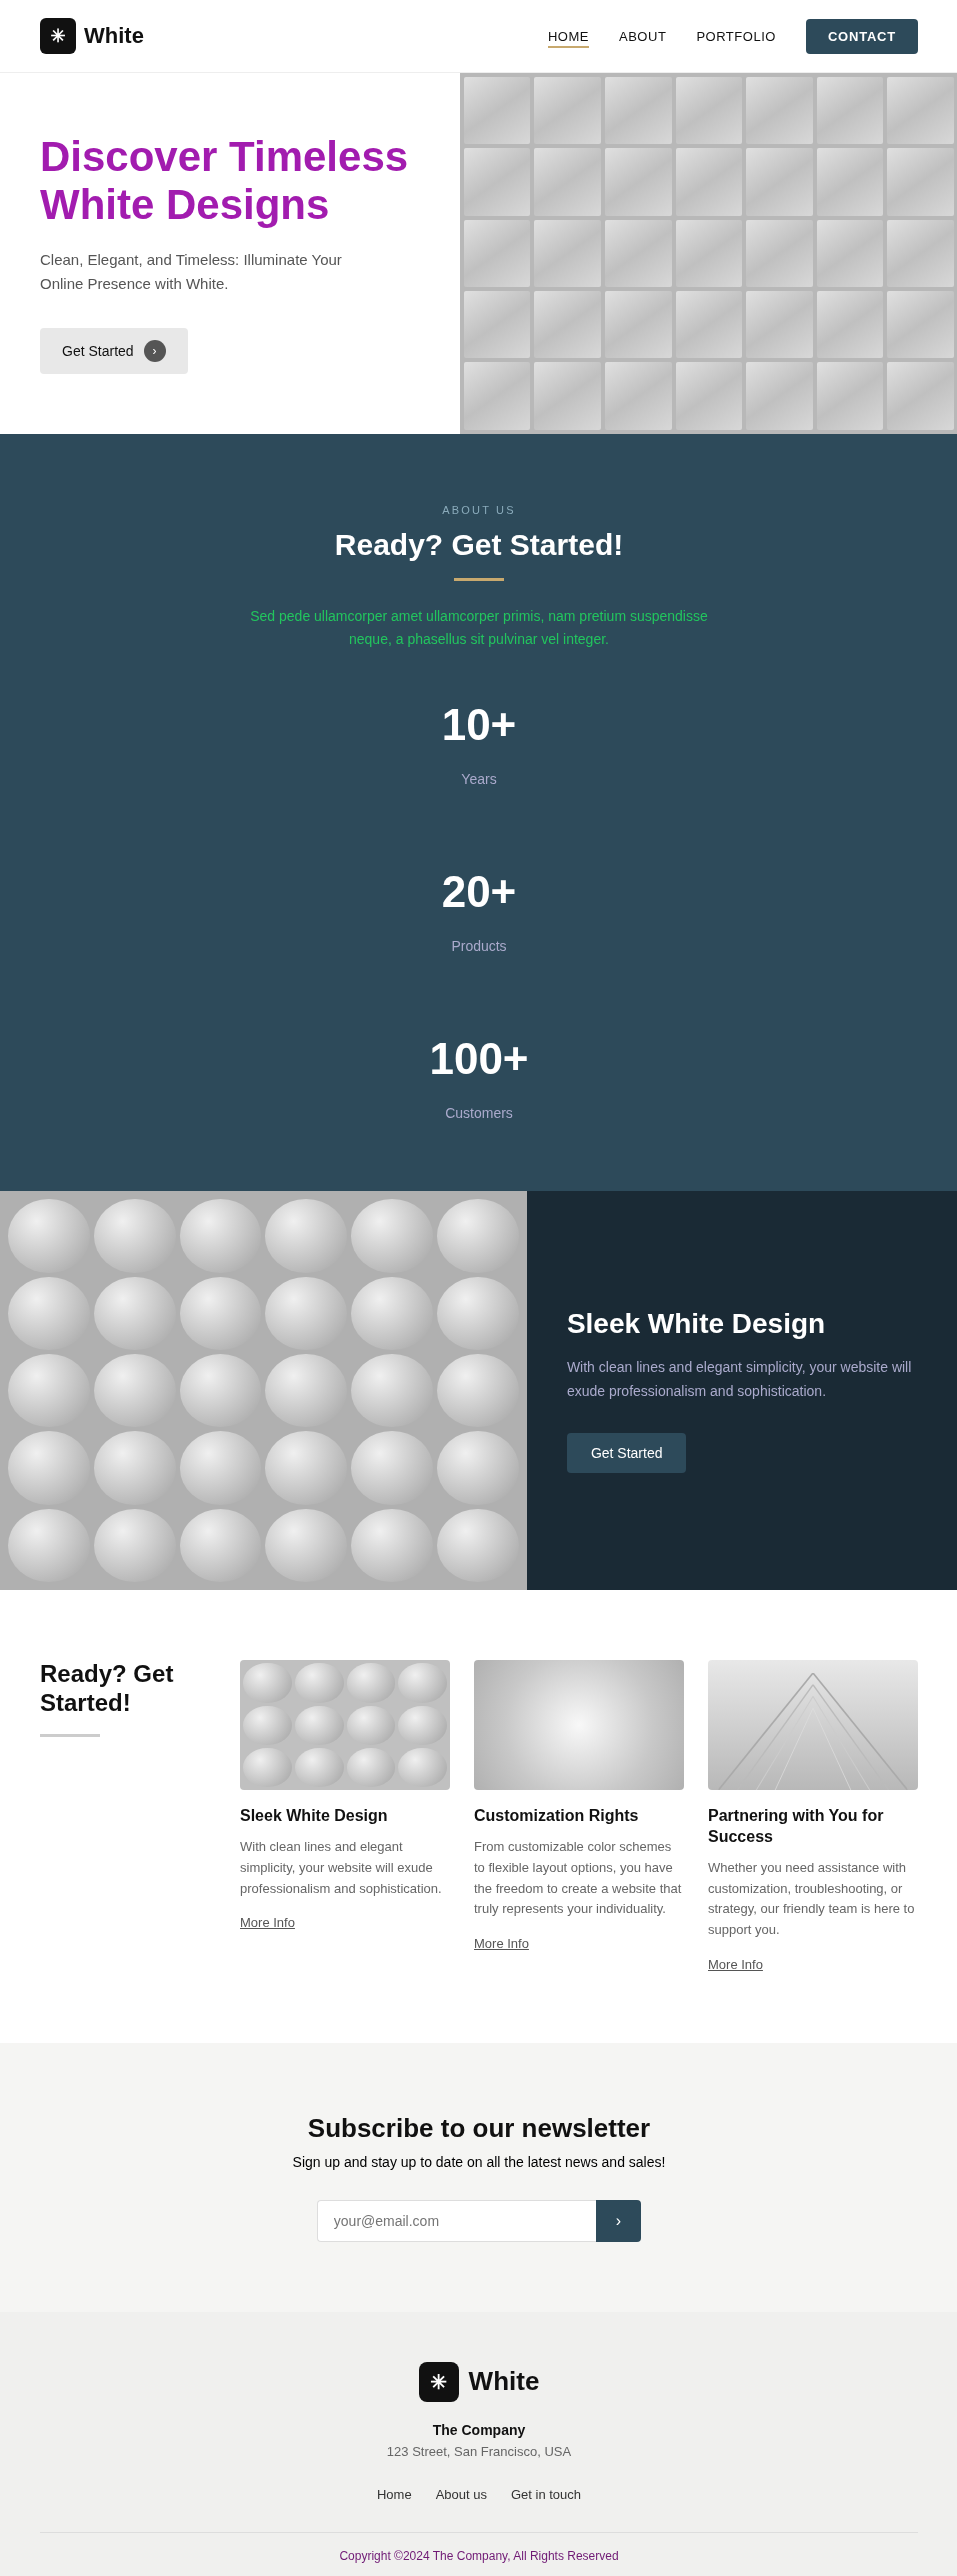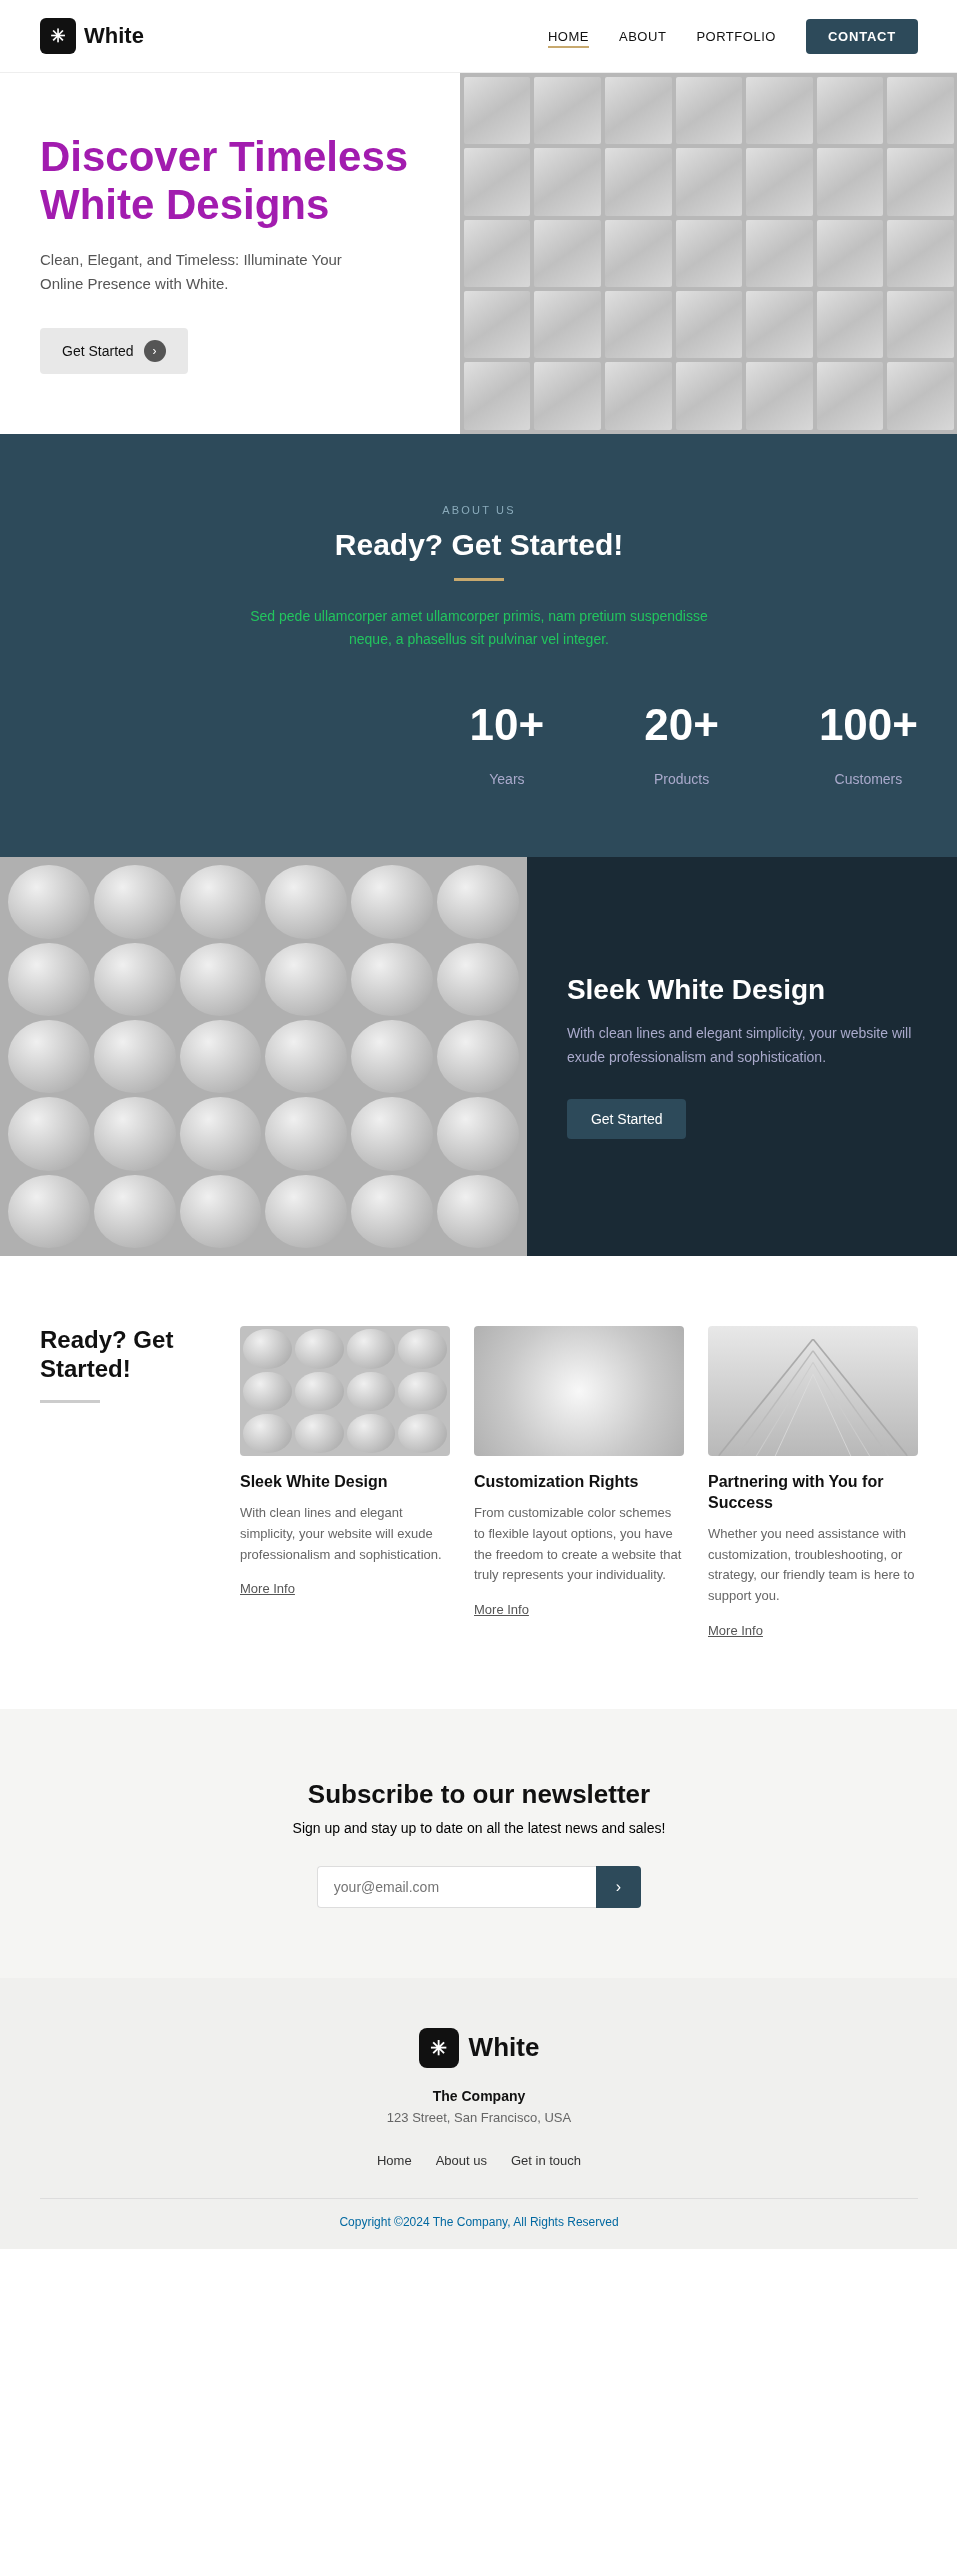--- a/index.html
+++ b/index.html
@@ -73,21 +73,21 @@
     }
     .section-label {
       font-size: 11px; letter-spacing: 0.2em; text-transform: uppercase;
       color: #8aabbb; margin-bottom: 12px;
     }
     .section-title { font-size: 30px; font-weight: 700; color: #fff; margin-bottom: 16px; }
     .section-divider {
       width: 50px; height: 3px; background: #c8a96e; margin: 0 auto 24px;
     }
     .about-desc { font-size: 14px; color: #22c55e; line-height: 1.7; max-width: 459px; margin: 0 auto 48px; }
-    .stats { display: flex; justify-content: flex-end; gap: 100px; }
+    .stats { display: flex; justify-content: center; gap: 80px; flex-direction: column; }
     .stat-item { text-align: center; }
     .stat-number { font-size: 44px; font-weight: 800; color: #fff; }
     .stat-label { font-size: 14px; color: #aac; margin-top: 21px; }
 
     
     .spheres-section {
       display: flex; min-height: 399px; position: relative;
     }
     .spheres-image {
       flex: 0 0 55%; background: #c0c0c0; overflow: hidden; position: relative;
@@ -175,21 +175,21 @@
     .footer-logo-icon {
       width: 40px; height: 40px; background: #111; border-radius: 8px;
       display: flex; align-items: center; justify-content: center; color: #fff; font-size: 20px; font-weight: bold;
     }
     .footer-logo-text { font-size: 26px; font-weight: 700; color: #111; }
     .footer-company { font-size: 14px; font-weight: 700; color: #111; margin-bottom: 6px; }
     .footer-address { font-size: 13px; color: #666; margin-bottom: 28px; }
     .footer-links { display: flex; justify-content: center; gap: 24px; margin-bottom: 30px; }
     .footer-link { font-size: 13px; color: #333; text-decoration: none; }
     .footer-divider { border: none; border-top: 1px solid #ddd; margin-bottom: 16px; }
-    .footer-copy { font-size: 12px; color: #0369a1; }
+    .footer-copy { font-size: 12px; color: #701a75; }
   </style>
 </head>
 <body>
 
 <nav>
   <div class="nav-logo">
     <div class="logo-icon">
       <span>✳</span>
     </div>
     <span class="logo-text">White</span>

